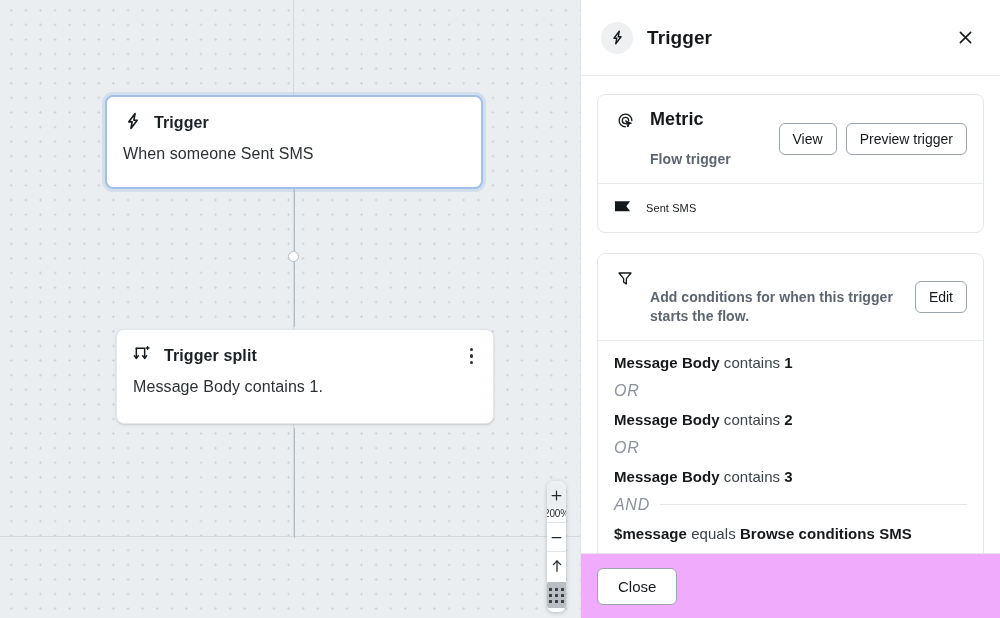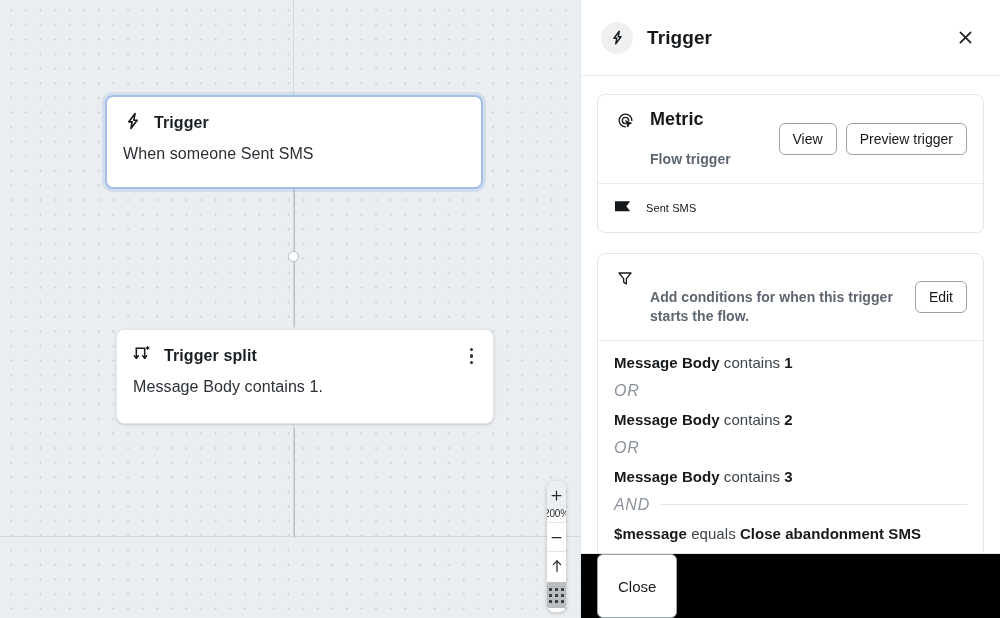--- a/index.html
+++ b/index.html
@@ -199,23 +199,23 @@
   .conj.with-rule::after {
     content: ""; flex: 1 1 auto; height: 1px; background: #e4e7ea;
   }
 
   .card-clipped { margin-bottom: 0; }
   .clipped-row { padding: 18px 16px 14px 16px; display: flex; gap: 14px; align-items: flex-start; }
 
   .panel-footer {
     flex: 0 0 65px; height: 65px;
     border-top: 1px solid #e3e6e9;
-    display: flex; 
+    display: flex; align-items: center;
     padding: 0 16px;
-    background: #000000;
+    background: #f0abfc;
   }
   .btn-close-footer { padding: 9px 20px; font-size: 15px; }
 </style>
 </head>
 <body>
 
 <div id="app">
 
   <div class="canvas">
     <div class="canvas-region region-a"></div>
@@ -360,21 +360,21 @@
               <span>OR</span>
             </div>
             <div class="filter-line"><b>Message Body</b> contains <b>2</b></div>
             <div class="conj">
               <span>OR</span>
             </div>
             <div class="filter-line"><b>Message Body</b> contains <b>3</b></div>
             <div class="conj with-rule">
               <span>AND</span>
             </div>
-            <div class="filter-line"><b>$message</b> equals <b>Close abandonment SMS</b></div>
+            <div class="filter-line"><b>$message</b> equals <b>Browse conditions SMS</b></div>
           </div>
       </div>
 
       <div class="card card-clipped">
         <div class="clipped-row">
           
           
         </div>
       </div>
 

